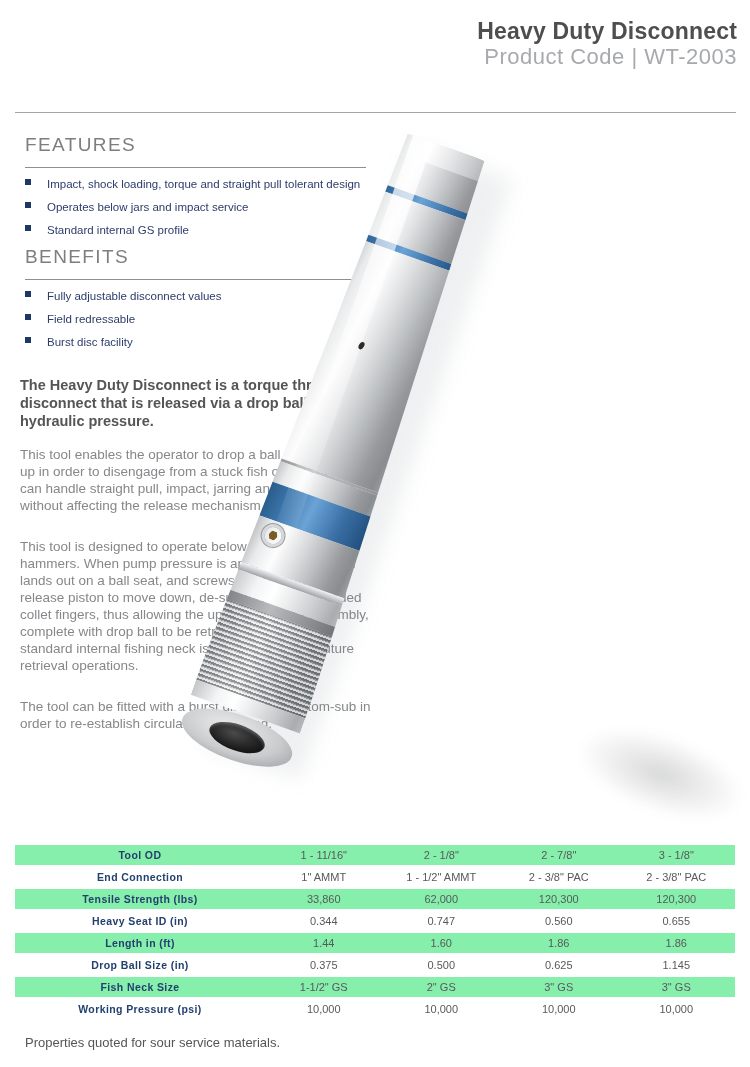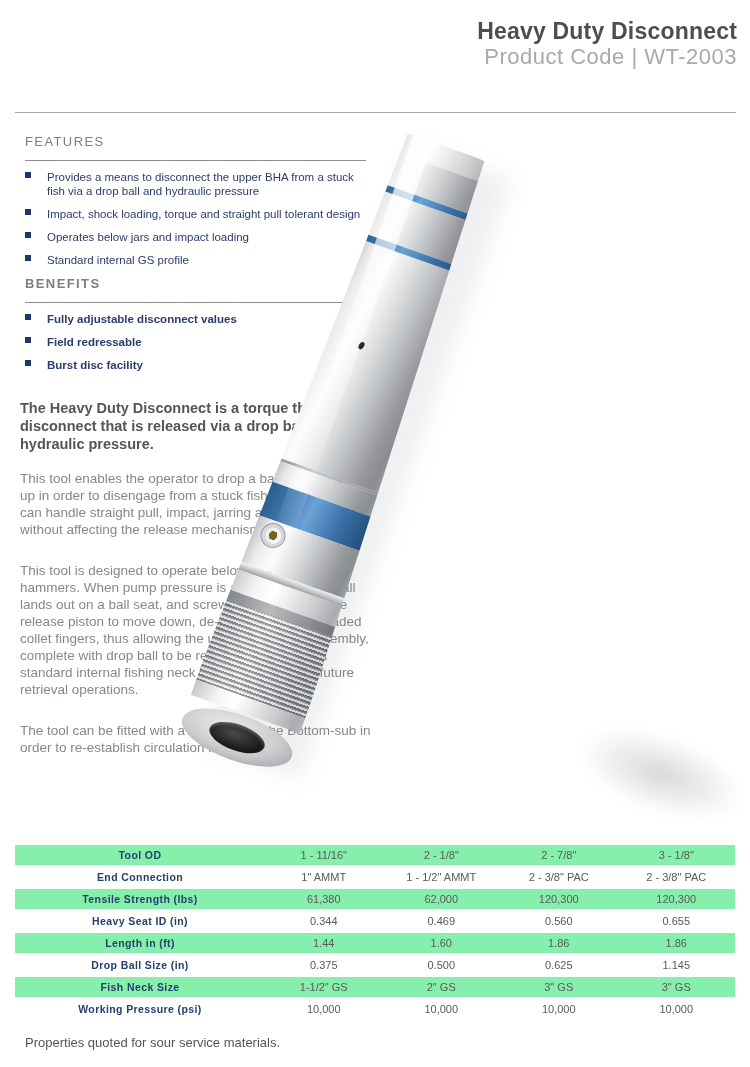--- a/index.html
+++ b/index.html
@@ -7,29 +7,29 @@
   .page{position:absolute;inset:0;background:#ffffff;}
 
   
   .hdr{position:absolute;top:18px;right:13px;text-align:right;}
   .hdr-title{font-size:23px;font-weight:bold;color:#4d4e50;letter-spacing:.2px;line-height:1.15;}
   .hdr-sub{font-size:22px;color:#a7a9ac;font-weight:normal;letter-spacing:.5px;line-height:1.2;}
   .hdr-rule{position:absolute;top:112px;left:15px;width:721px;height:0;border-top:1px solid #a3a5a8;}
 
   
   .leftcol{position:absolute;left:20px;top:130px;width:352px;}
-  .sec-head{font-size:13px;color:#7c7e81;letter-spacing:1.4px;margin:4px 0 0 5px;}
+  .sec-head{font-size:19px;color:#7c7e81;letter-spacing:1.4px;margin:4px 0 0 5px;}
   .sec-rule{border:none;border-top:1px solid #8d8f92;margin:11px 0 0 5px;width:341px;}
   .blist{list-style:none;margin:9px 0 0 5px;padding:0;}
   .blist li{position:relative;padding-left:22px;margin-bottom:9px;font-size:11.5px;line-height:1.22;color:#2c3c6b;}
   .blist li .sq{position:absolute;left:0;top:2px;width:6px;height:6px;background:#1d3766;}
   .desc-intro{margin:27px 0 0 0;font-size:14.5px;font-weight:bold;color:#545557;line-height:1.25;}
   .desc-p{margin:16px 0 0 0;font-size:13.5px;color:#85878a;line-height:1.26;}
   .desc-p.gap{margin-top:24px;}
-  .benefits-block{margin-top:5px;font-weight:bold;}
+  .benefits-block{margin-top:5px;}
 
   
   .tool-wrap{position:absolute;left:375px;top:128px;width:372px;height:700px;}
   .tool-underlay{position:absolute;left:34px;top:34px;width:104px;height:636px;background:rgba(125,130,136,.12);
     transform:rotate(19.5deg);transform-origin:52px 8px;filter:blur(10px);}
   .tool-ground-shadow{position:absolute;left:196px;top:606px;width:180px;height:80px;
     background:radial-gradient(ellipse at center,rgba(60,62,66,.20),rgba(60,62,66,0) 68%);filter:blur(5px);
     transform:rotate(19deg);}
   .tool{position:absolute;left:10px;top:18px;width:116px;height:652px;transform:rotate(19.5deg);transform-origin:58px 10px;}
   .tool-stack{position:absolute;inset:0;display:flex;flex-direction:column;
@@ -85,23 +85,22 @@
     <div class="hdr-title">Heavy Duty Disconnect</div>
     <div class="hdr-sub">Product Code | WT-2003</div>
   </div>
   <div class="hdr-rule"></div>
 
   <div class="leftcol">
 
     <div class="sec-head">FEATURES</div>
     <hr class="sec-rule">
     <ul class="blist">
-      <li><span class="sq"></span><span>Provides a means to disconnect the upper BHA from a stuck fish via a drop ball and hydraulic pressure</span></li>
       <li><span class="sq"></span><span>Impact, shock loading, torque and straight pull tolerant design</span></li>
-      <li><span class="sq"></span><span>Operates below jars and impact loading</span></li>
+      <li><span class="sq"></span><span>Operates below jars and impact service</span></li>
       <li><span class="sq"></span><span>Standard internal GS profile</span></li>
     </ul>
 
     <div class="benefits-block">
       <div class="sec-head">BENEFITS</div>
       <hr class="sec-rule">
       <ul class="blist">
         <li><span class="sq"></span><span>Fully adjustable disconnect values</span></li>
         <li><span class="sq"></span><span>Field redressable</span></li>
         <li><span class="sq"></span><span>Burst disc facility</span></li>
@@ -159,29 +158,29 @@
     </div>
     <div class="srow">
       <div class="scell-label">End Connection</div>
       <div class="scell">1" AMMT</div>
       <div class="scell">1 - 1/2" AMMT</div>
       <div class="scell">2 - 3/8" PAC</div>
       <div class="scell">2 - 3/8" PAC</div>
     </div>
     <div class="srow stripe">
       <div class="scell-label">Tensile Strength (lbs)</div>
-      <div class="scell">61,380</div>
+      <div class="scell">33,860</div>
       <div class="scell">62,000</div>
       <div class="scell">120,300</div>
       <div class="scell">120,300</div>
     </div>
     <div class="srow">
       <div class="scell-label">Heavy Seat ID (in)</div>
       <div class="scell">0.344</div>
-      <div class="scell">0.469</div>
+      <div class="scell">0.747</div>
       <div class="scell">0.560</div>
       <div class="scell">0.655</div>
     </div>
     <div class="srow stripe">
       <div class="scell-label">Length in (ft)</div>
       <div class="scell">1.44</div>
       <div class="scell">1.60</div>
       <div class="scell">1.86</div>
       <div class="scell">1.86</div>
     </div>

